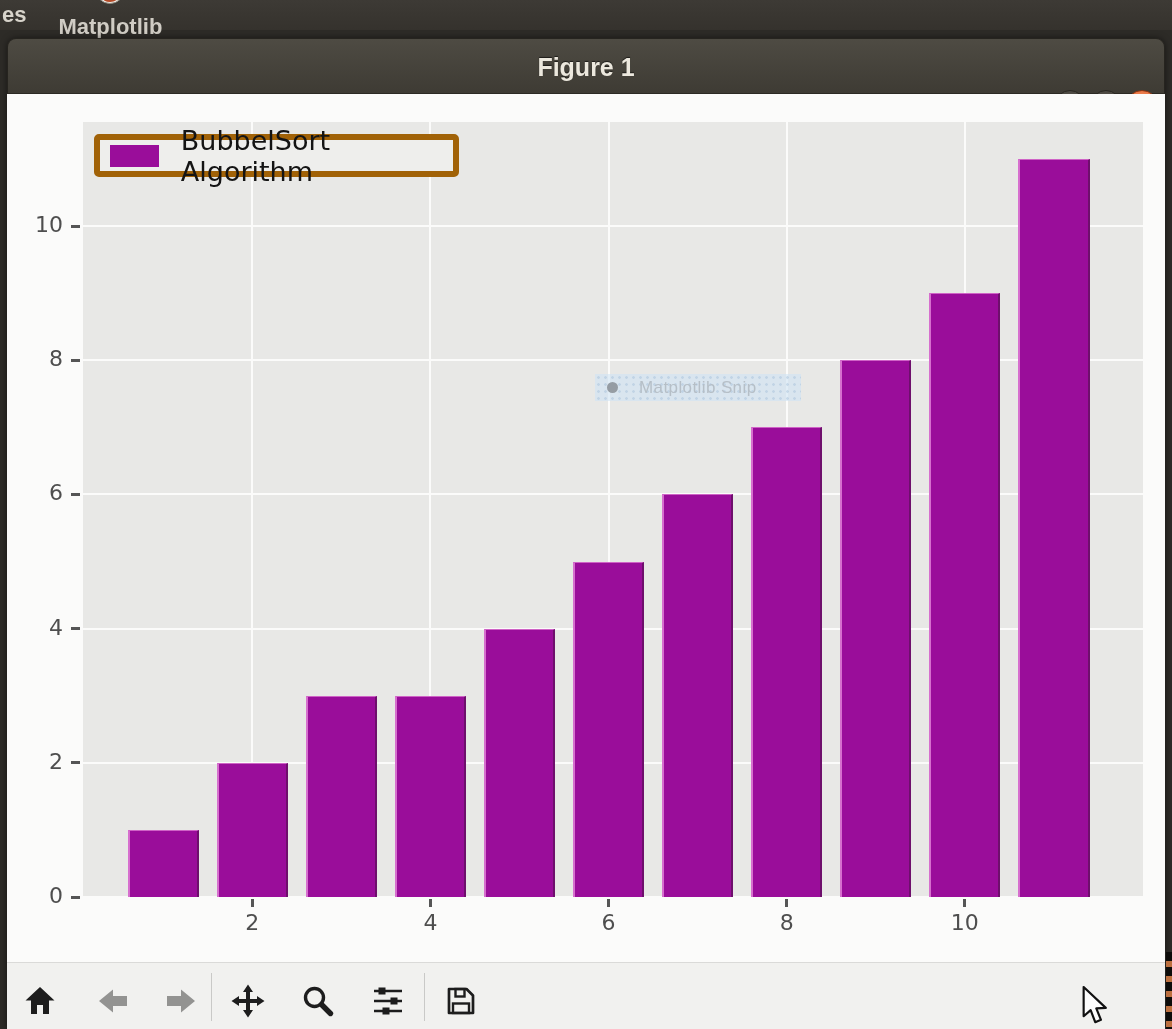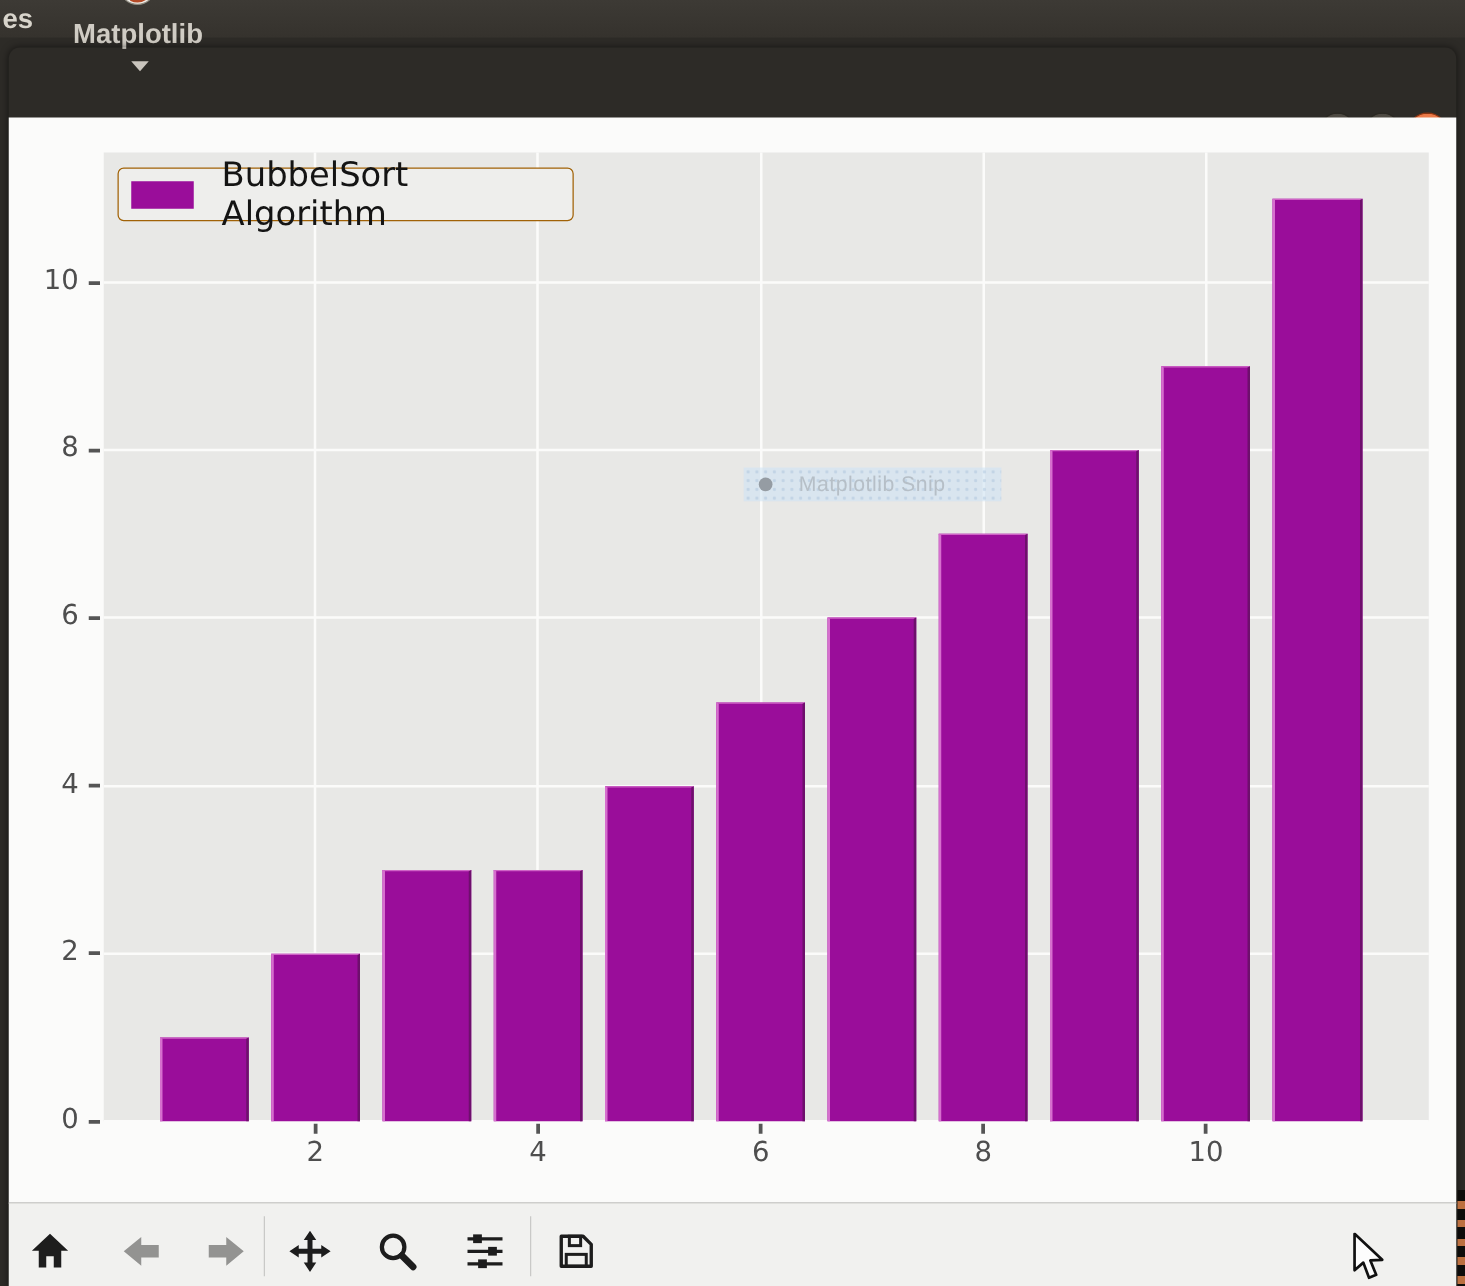--- a/index.html
+++ b/index.html
@@ -40,21 +40,21 @@
   .bar { position:absolute; bottom:0; border-left:2px solid #d66fce; border-right:2px solid #6e0f6c;
     border-top:1px solid #cf63c6; }
   .tick-label { position:absolute; color:#4e4e4e; font-family:"DejaVu Sans", sans-serif; font-size:22px; }
   .y-tick-label { width:44px; text-align:right; }
   .x-tick-label { width:50px; text-align:center; }
   .y-tick-mark { position:absolute; width:9px; height:3px; background:#555; }
   .x-tick-mark { position:absolute; width:3px; height:8px; background:#555; }
 
   
   .legend { position:absolute; left:11px; top:12px; width:365px; height:43px; z-index:3;
-    background:#eeeeec; border:1px solid #a16207; border-radius:5px; display:flex; align-items:center; }
+    background:#eeeeec; border:6px solid #a16207; border-radius:5px; display:flex; align-items:center; }
   .legend-swatch { width:52px; height:22px; margin-left:10px; }
   .legend-label { margin-left:22px; font-family:"DejaVu Sans", sans-serif; font-size:27px; color:#141414; }
 
   
   .snip-overlay { position:absolute; left:512px; top:252px; width:206px; height:27px; z-index:4;
     background:rgba(208,227,244,.62);
     background-image:radial-gradient(rgba(150,180,210,.35) 1px, transparent 1.6px);
     background-size:7px 7px; display:flex; align-items:center; }
   .snip-dot { width:11px; height:11px; border-radius:50%; background:#959ca3; margin-left:12px; }
   .snip-label { margin-left:21px; font-size:17px; color:#b6bfc7; letter-spacing:.4px; }
@@ -86,20 +86,23 @@
       <path d="M16 16 L5 9 A13 13 0 0 1 12 3.6 Z" fill="#d97f2b"></path>
       <circle cx="16" cy="16" r="3" fill="#f4f1ea"></circle>
     </svg>
     <span class="app-menu-label">Matplotlib</span>
     <span class="caret-down"></span>
   </div>
 </div>
 
 <div class="window">
 
+  <div class="titlebar">
+    <div class="titlebar-title">Figure 1</div>
+  </div>
   <div class="win-btn minimize">
     <span class="glyph-minimize"></span>
   </div>
   <div class="win-btn maximize">
     <span class="glyph-maximize"></span>
   </div>
   <div class="win-btn close">
     <svg width="18" height="18" viewBox="0 0 18 18">
       <path d="M4 4 L14 14 M14 4 L4 14" stroke="#46230e" stroke-width="3.2" stroke-linecap="round"></path>
     </svg>

